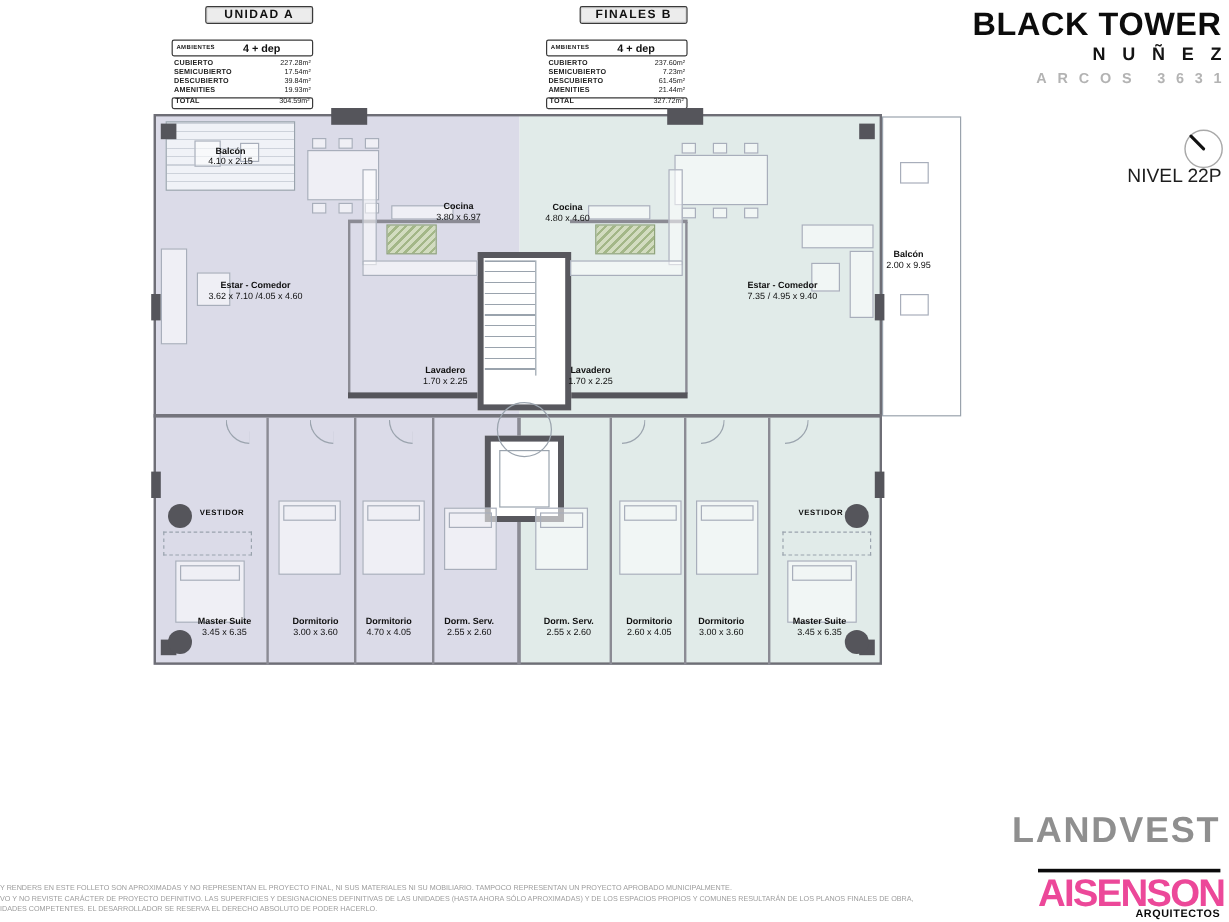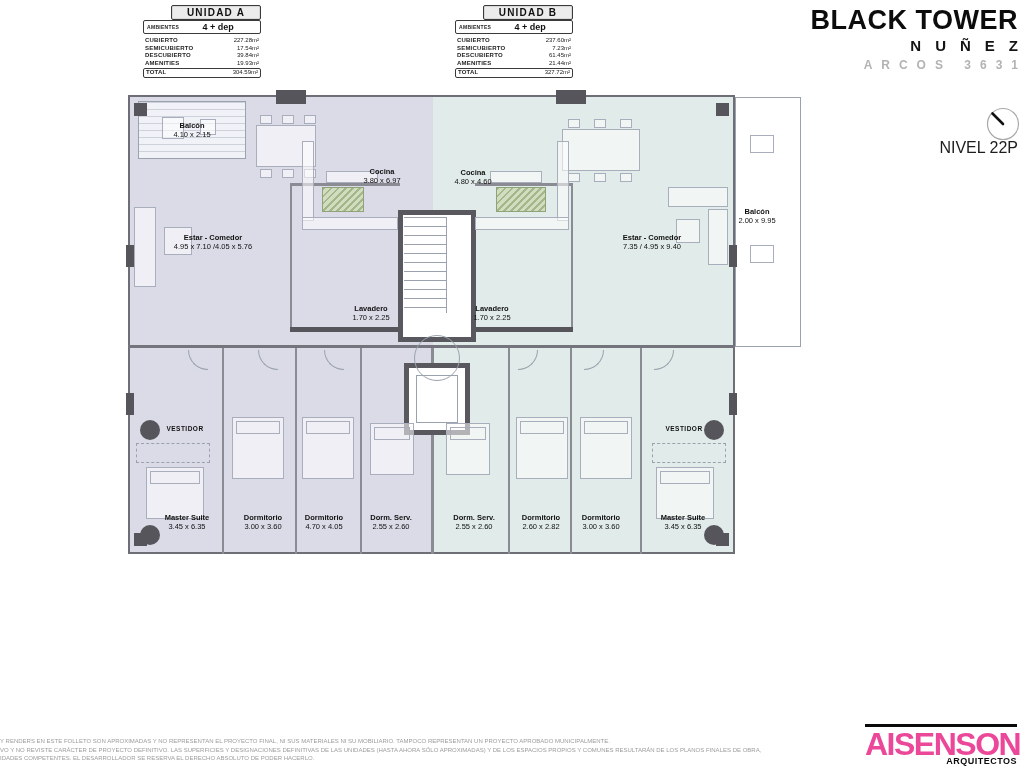--- a/index.html
+++ b/index.html
@@ -4,21 +4,21 @@
 <style>
   html,body{margin:0;padding:0;background:#fff;}
   .canvas{position:relative;width:1024px;height:768px;background:#ffffff;
           font-family:"Liberation Sans",sans-serif;overflow:hidden;}
 
   
   .legend{position:absolute;top:5px;width:118px;}
   .lt-box{border:1px solid #3a3a3a;background:#ececec;box-shadow:0 0 0 1px #d8d8d8 inset;
           font-size:10px;font-weight:bold;letter-spacing:1.2px;text-align:center;
           color:#111;padding:1px 0;border-radius:2px;margin-left:28px;}
-  .amb-box{border:1px solid #3a3a3a;margin-top:0;display:flex;align-items:center;
+  .amb-box{border:1px solid #3a3a3a;margin-top:13px;display:flex;align-items:center;
            padding:1px 3px;border-radius:2px;background:#fff;justify-content:space-between;}
   .amb-label{font-size:5px;font-weight:bold;color:#222;letter-spacing:.3px;}
   .amb-value{font-size:9px;font-weight:bold;color:#111;flex:1;text-align:center;}
   .lrows{margin-top:3px;}
   .lrow{display:flex;justify-content:space-between;font-size:6px;line-height:7.5px;
         padding:0 2px;color:#222;}
   .lrow .lab{font-weight:bold;letter-spacing:.2px;}
   .lrow.total{border:1px solid #3a3a3a;border-radius:2px;margin-top:1px;background:#fff;}
 
   
@@ -104,21 +104,21 @@
           <span class="val">19.93m²</span>
         </div>
       <div class="lrow total">
           <span class="lab">TOTAL</span>
           <span class="val">304.59m²</span>
         </div>
     </div>
   </div>
 
   <div class="legend" style="left:455px;">
-    <div class="lt-box">UNIDAD B</div>
+    <div class="lt-box">FINALES B</div>
     <div class="amb-box">
       <span class="amb-label">AMBIENTES</span>
       <span class="amb-value">4 + dep</span>
     </div>
     <div class="lrows">
       <div class="lrow">
           <span class="lab">CUBIERTO</span>
           <span class="val">237.60m²</span>
         </div>
       <div class="lrow">
@@ -270,21 +270,21 @@
     <div class="furn bed" style="left:528px;top:372px;width:58px;height:52px;">
         <div class="pillow"></div>
       </div>
 
     <div class="rlabel" style="left:64px;top:35px;">
         <div class="rname">Balcón</div>
         <div class="rdims">4.10 x 2.15</div>
       </div>
     <div class="rlabel" style="left:85px;top:147px;">
         <div class="rname">Estar - Comedor</div>
-        <div class="rdims">4.95 x 7.10 /4.05 x 5.76</div>
+        <div class="rdims">3.62 x 7.10 /4.05 x 4.60</div>
       </div>
     <div class="rlabel" style="left:254px;top:81px;">
         <div class="rname">Cocina</div>
         <div class="rdims">3.80 x 6.97</div>
       </div>
     <div class="rlabel" style="left:243px;top:218px;">
         <div class="rname">Lavadero</div>
         <div class="rdims">1.70 x 2.25</div>
       </div>
     <div class="rlabel" style="left:57px;top:333px;letter-spacing:.5px;font-size:6.5px;">
@@ -321,41 +321,42 @@
     <div class="rlabel" style="left:364px;top:218px;">
         <div class="rname">Lavadero</div>
         <div class="rdims">1.70 x 2.25</div>
       </div>
     <div class="rlabel" style="left:346px;top:427px;">
         <div class="rname">Dorm. Serv.</div>
         <div class="rdims">2.55 x 2.60</div>
       </div>
     <div class="rlabel" style="left:413px;top:427px;">
         <div class="rname">Dormitorio</div>
-        <div class="rdims">2.60 x 2.82</div>
+        <div class="rdims">2.60 x 4.05</div>
       </div>
     <div class="rlabel" style="left:473px;top:427px;">
         <div class="rname">Dormitorio</div>
         <div class="rdims">3.00 x 3.60</div>
       </div>
     <div class="rlabel" style="left:555px;top:427px;">
         <div class="rname">Master Suite</div>
         <div class="rdims">3.45 x 6.35</div>
       </div>
     <div class="rlabel" style="left:556px;top:333px;letter-spacing:.5px;font-size:6.5px;">
         <div class="rname">VESTIDOR</div>
       </div>
   </div>
 
   <div class="disclaimer">
     <div>Y RENDERS EN ESTE FOLLETO SON APROXIMADAS Y NO REPRESENTAN EL PROYECTO FINAL, NI SUS MATERIALES NI SU MOBILIARIO. TAMPOCO REPRESENTAN UN PROYECTO APROBADO MUNICIPALMENTE.</div>
     <div>VO Y NO REVISTE CARÁCTER DE PROYECTO DEFINITIVO. LAS SUPERFICIES Y DESIGNACIONES DEFINITIVAS DE LAS UNIDADES (HASTA AHORA SÓLO APROXIMADAS) Y DE LOS ESPACIOS PROPIOS Y COMUNES RESULTARÁN DE LOS PLANOS FINALES DE OBRA,</div>
     <div>IDADES COMPETENTES. EL DESARROLLADOR SE RESERVA EL DERECHO ABSOLUTO DE PODER HACERLO.</div>
   </div>
 
+  <div class="landvest">LANDVEST</div>
 
   <div class="aisenson">
     <div class="aline"></div>
     <div class="aname">AISENSON</div>
     <div class="asub">ARQUITECTOS</div>
   </div>
 
 </div>
 
 </body></html>

